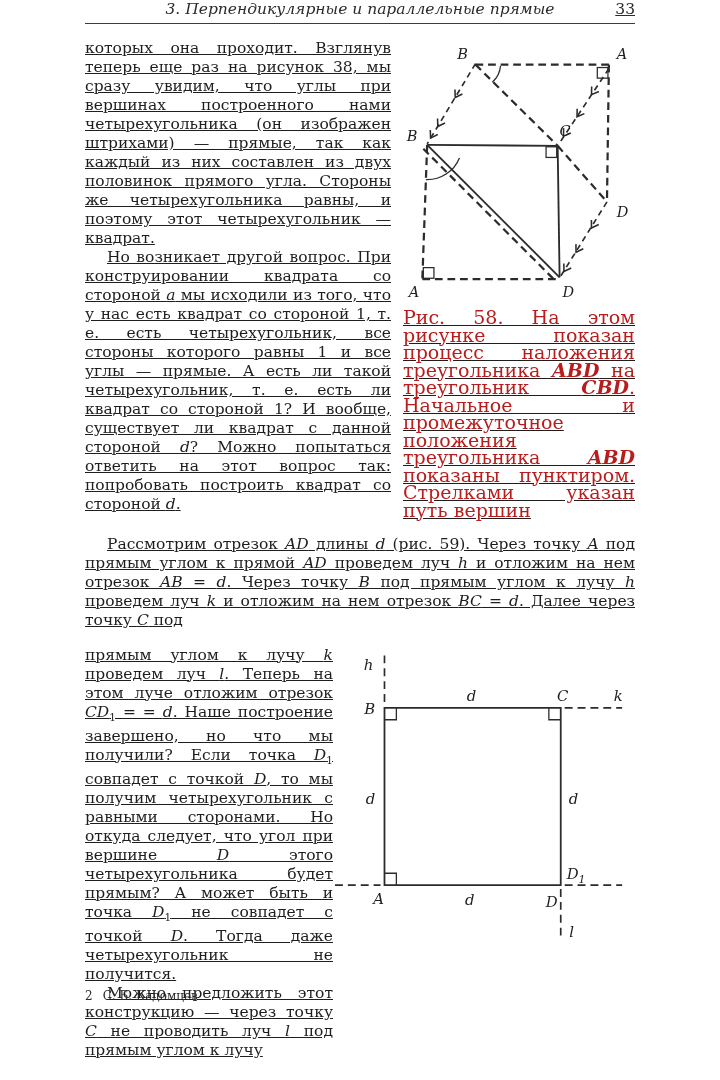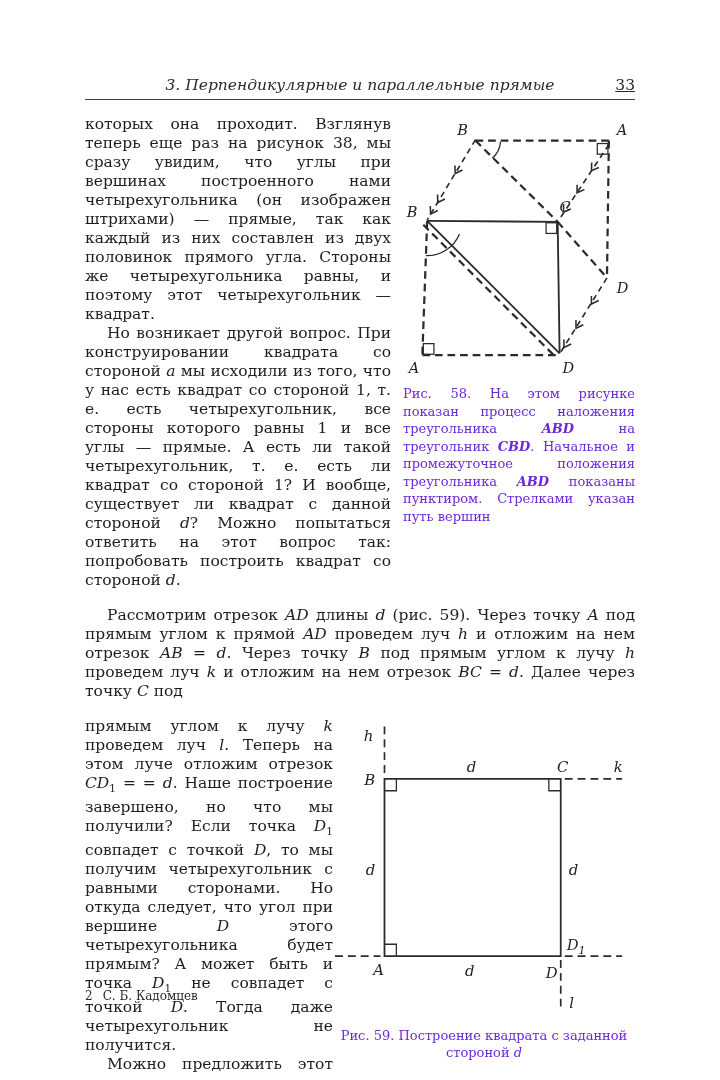--- a/index.html
+++ b/index.html
@@ -8,47 +8,46 @@
     width: 720px; height: 1080px;
     background: #ffffff;
     font-family: "DejaVu Serif", "Liberation Serif", serif;
     color: #1e1e1e;
     overflow: hidden;
   }
   .content { margin: 0 85px; width: 550px; }
 
   .header {
     position: relative;
-    padding-top: 76px;
     padding-bottom: 5px;
     border-bottom: 1.5px solid #3c3c3c;
     text-align: center;
     font-style: italic;
     font-size: 15.5px;
     color: #2a2a2a;
   }
   .page-number { position: absolute; right: 0; bottom: 5px; font-style: normal; text-decoration: underline; }
 
-  .body-text { font-size: 15.5px; line-height: 19px; text-align: justify; }
+  .body-text { font-size: 15.5px; line-height: 19px; text-align: justify; text-decoration: underline; }
   .body-text p { margin: 0; }
   .ind { text-indent: 22px; }
 
   .sec1 { display: flex; justify-content: space-between; margin-top: 15px; }
   .sec1-left { width: 306px; }
   .sec1-right { width: 232px; }
 
   .fullpar { margin-top: 16px; }
 
   .sec3 { display: flex; justify-content: space-between; margin-top: 0px; }
   .sec3-left { width: 248px; }
   .sec3-right { width: 302px; padding-top: 2px; }
 
   .caption {
-    font-size: 13px; line-height: 17.5px;
-    text-align: justify; margin-top: 8px; color: #6d28d9;
+    font-size: 19px; line-height: 17.5px;
+    text-align: justify; margin-top: 8px; color: #b91c1c;
   }
   .caption-centered { text-align: center; margin-top: 12px; }
 
   .it { font-style: italic; }
   .bd { font-weight: bold; }
   .sb { vertical-align: sub; font-size: 0.68em; }
 
   .footer {
     position: absolute; left: 85px; top: 989px;
     font-size: 12px; color: #2a2a2a;
@@ -195,21 +194,20 @@
             <text x="236" y="233"><tspan>D</tspan><tspan dy="4" font-size="11">1</tspan></text>
             <text x="36" y="22" text-anchor="middle">h</text>
             <text x="288" y="53" text-anchor="middle">k</text>
             <text x="241" y="291" text-anchor="middle">l</text>
             <text x="140" y="53" text-anchor="middle">d</text>
             <text x="38" y="157" text-anchor="middle">d</text>
             <text x="243" y="157" text-anchor="middle">d</text>
             <text x="138" y="259" text-anchor="middle">d</text>
           </g>
         </svg>
-        <div class="caption caption-centered"><span>Рис. 59. Построение квадрата с заданной стороной </span><span class="it">d</span></div>
       </div>
     </div>
 
   </div>
 
   <div class="footer">
     <span class="mark">2</span><span>С. Б. Кадомцев</span>
   </div>
 </div>
 

